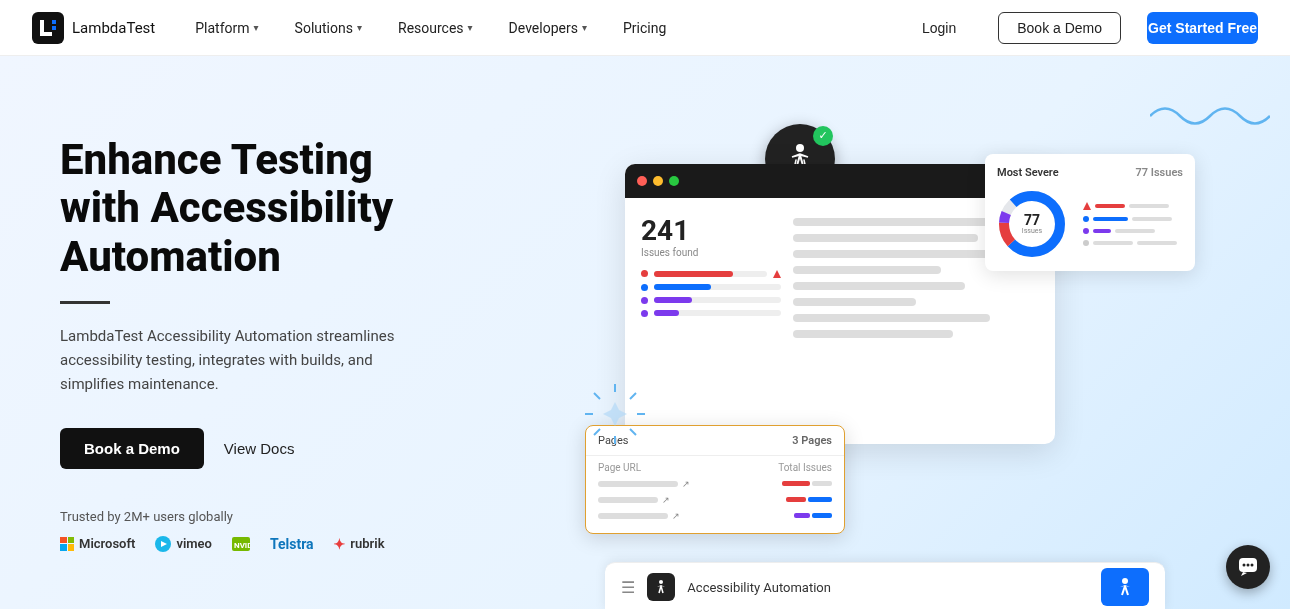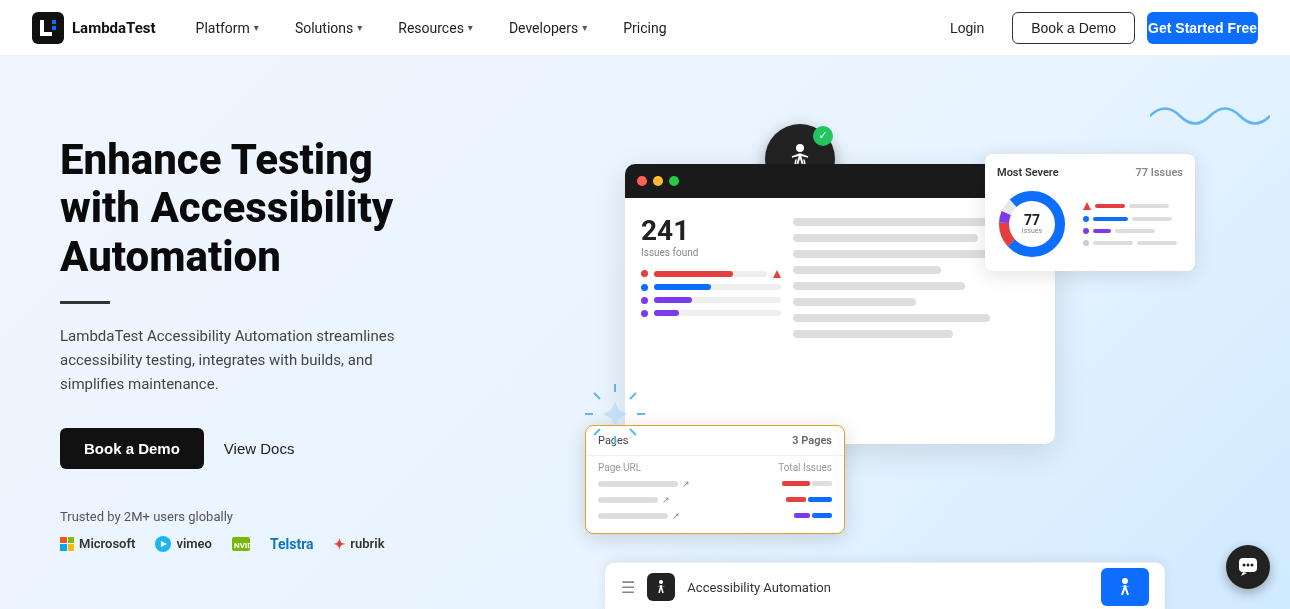--- a/index.html
+++ b/index.html
@@ -11,34 +11,34 @@
       align-items: center;
       justify-content: space-between;
       padding: 0 32px;
       height: 56px;
       background: #fff;
       border-bottom: 1px solid #eee;
       position: relative;
       z-index: 10;
     }
     .nav-left { display: flex; align-items: center; gap: 28px; }
-    .logo { display: flex; align-items: center; gap: 8px; font-weight: 700; font-size: 15px; color: #111; text-decoration: none; }
+    .logo { display: flex; align-items: center; gap: 8px; font-weight: 400; font-size: 15px; color: #111; text-decoration: none; }
     .logo-icon { width: 32px; height: 32px; }
     .nav-links { display: flex; align-items: center; gap: 12px; }
     .nav-link {
       display: flex; align-items: center; gap: 4px;
       padding: 6px 12px;
       font-size: 14px;
       color: #222;
       cursor: pointer;
       border-radius: 4px;
       text-decoration: none;
     }
     .nav-link .chevron { font-size: 10px; color: #555; }
-    .nav-right { display: flex; align-items: center; gap: 12px; }
+    .nav-right { display: flex; align-items: center; gap: 26px; }
     .btn-login {
       padding: 7px 16px;
       font-size: 14px;
       background: transparent;
       border: none;
       cursor: pointer;
       color: #222;
     }
     .btn-demo {
       padding: 7px 18px;

